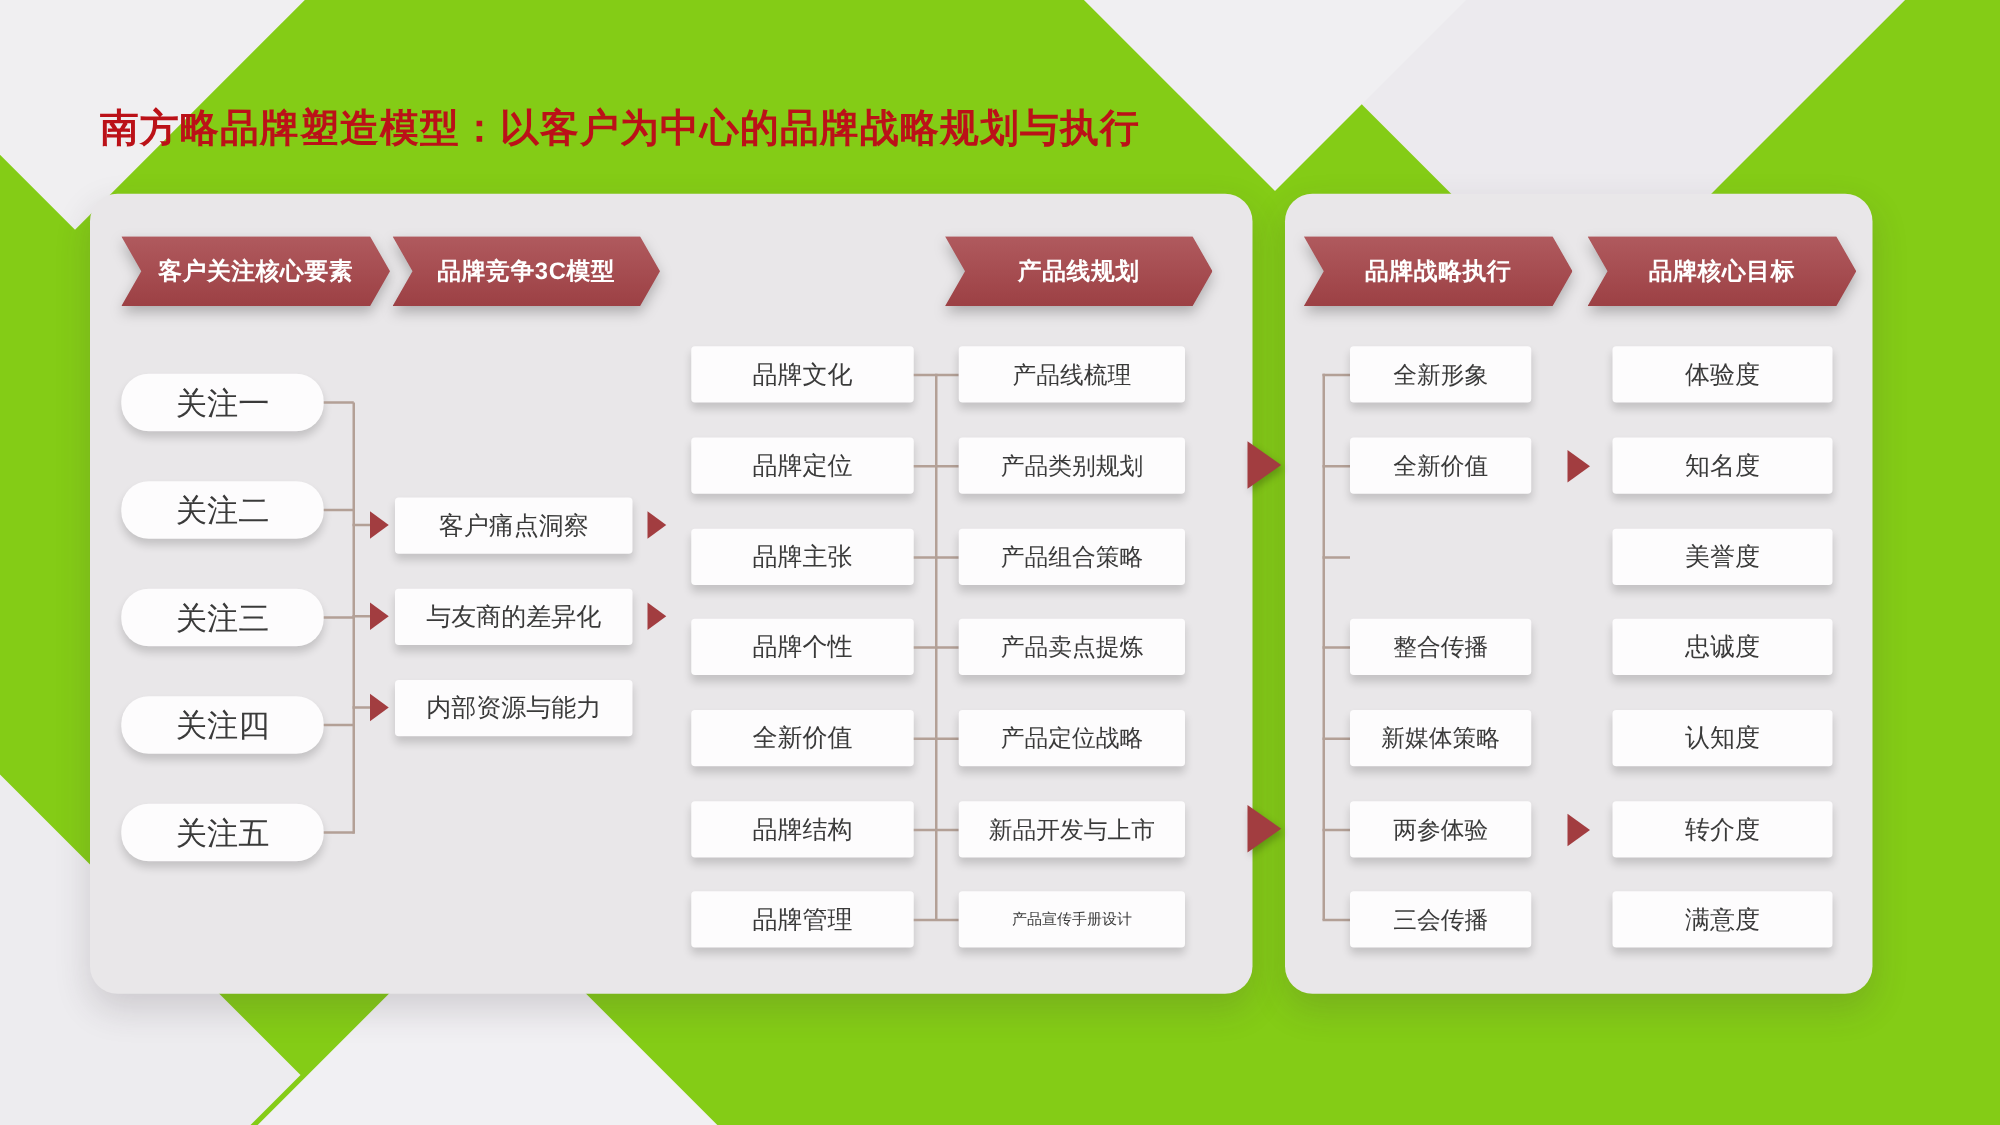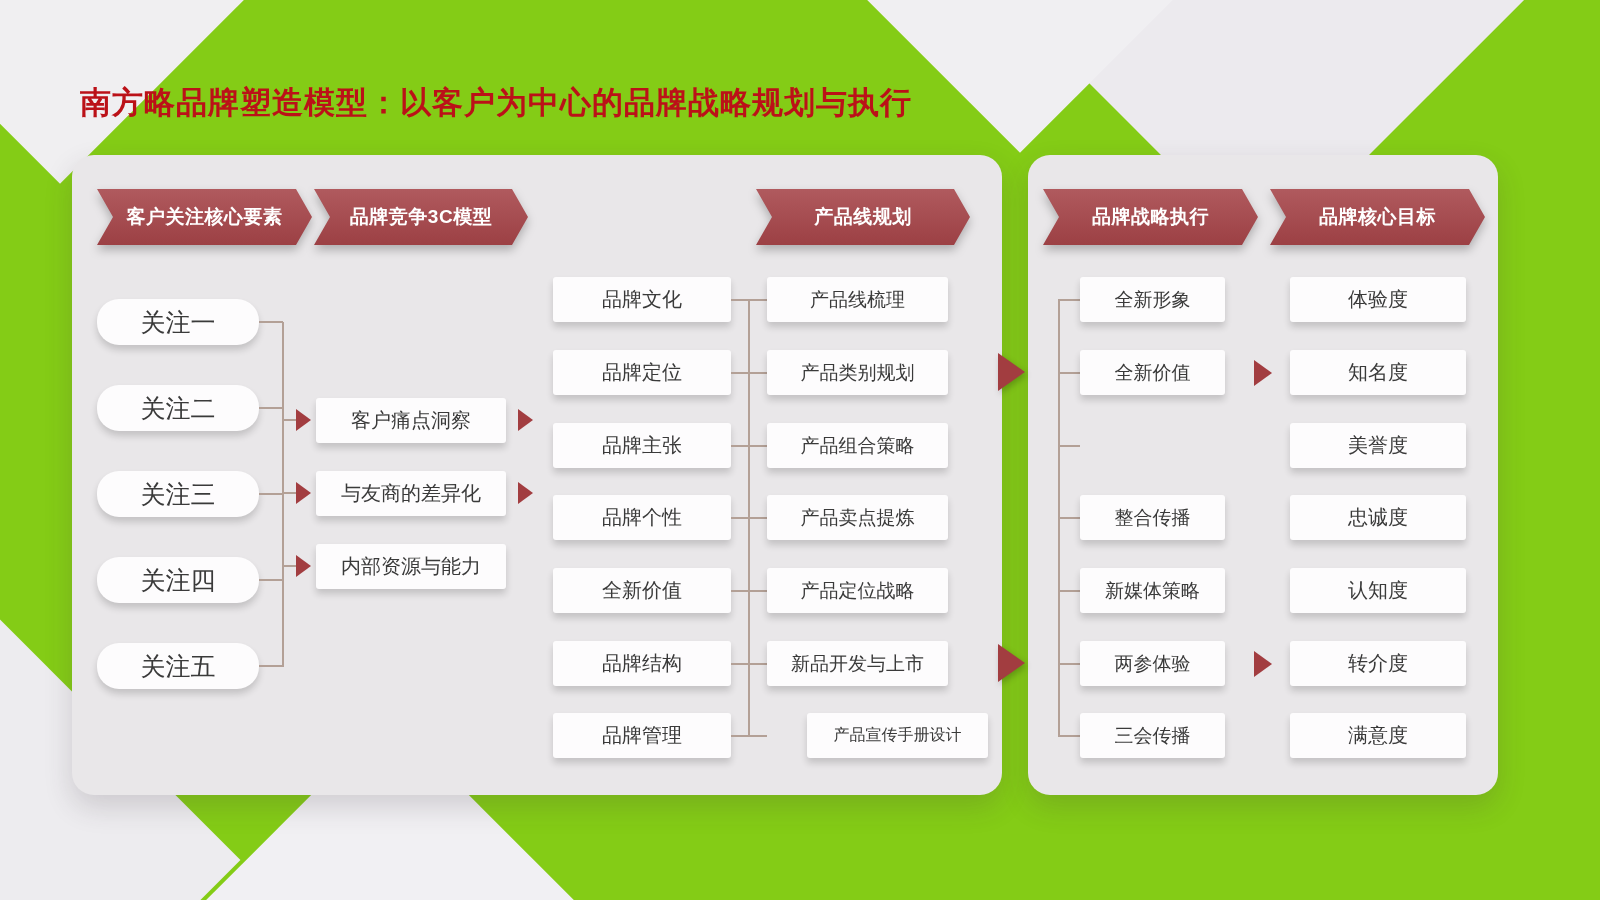--- a/index.html
+++ b/index.html
@@ -45,21 +45,21 @@
     box-shadow:0 5px 7px rgba(0,0,0,.16);
     display:flex; align-items:center; justify-content:center;
     color:#3a3a3a; white-space:nowrap;
   }
   .c1 { left:25px;  width:162px; height:46px; font-size:25px;border-radius:22px; }
   .c2 { left:244px; width:190px; height:45px; font-size:20px; }
   .c3 { left:481px; width:178px; height:45px; font-size:20px; }
   .c4 { left:695px; width:181px; height:45px; font-size:19px; }
   .c5 { left:52px;  width:145px; height:45px; font-size:19px; }
   .c6 { left:262px; width:176px; height:45px; font-size:20px; }
-  .small-text { font-size:16px;margin-left:40px; }
+  .small-text { font-size:12px; }
 
   .line { position:absolute; background:#b3a096; }
 
   .arr { position:absolute; width:0; height:0; }
   .arr.small { border-top:11px solid transparent; border-bottom:11px solid transparent; border-left:15px solid #a23d40; }
   .arr.mid   { border-top:13px solid transparent; border-bottom:13px solid transparent; border-left:18px solid #a23d40; }
   .arr.big   { border-top:19px solid transparent; border-bottom:19px solid transparent; border-left:27px solid #a23d40;
                filter:drop-shadow(2px 3px 3px rgba(0,0,0,.22)); z-index:2; }
 </style>
 </head>

